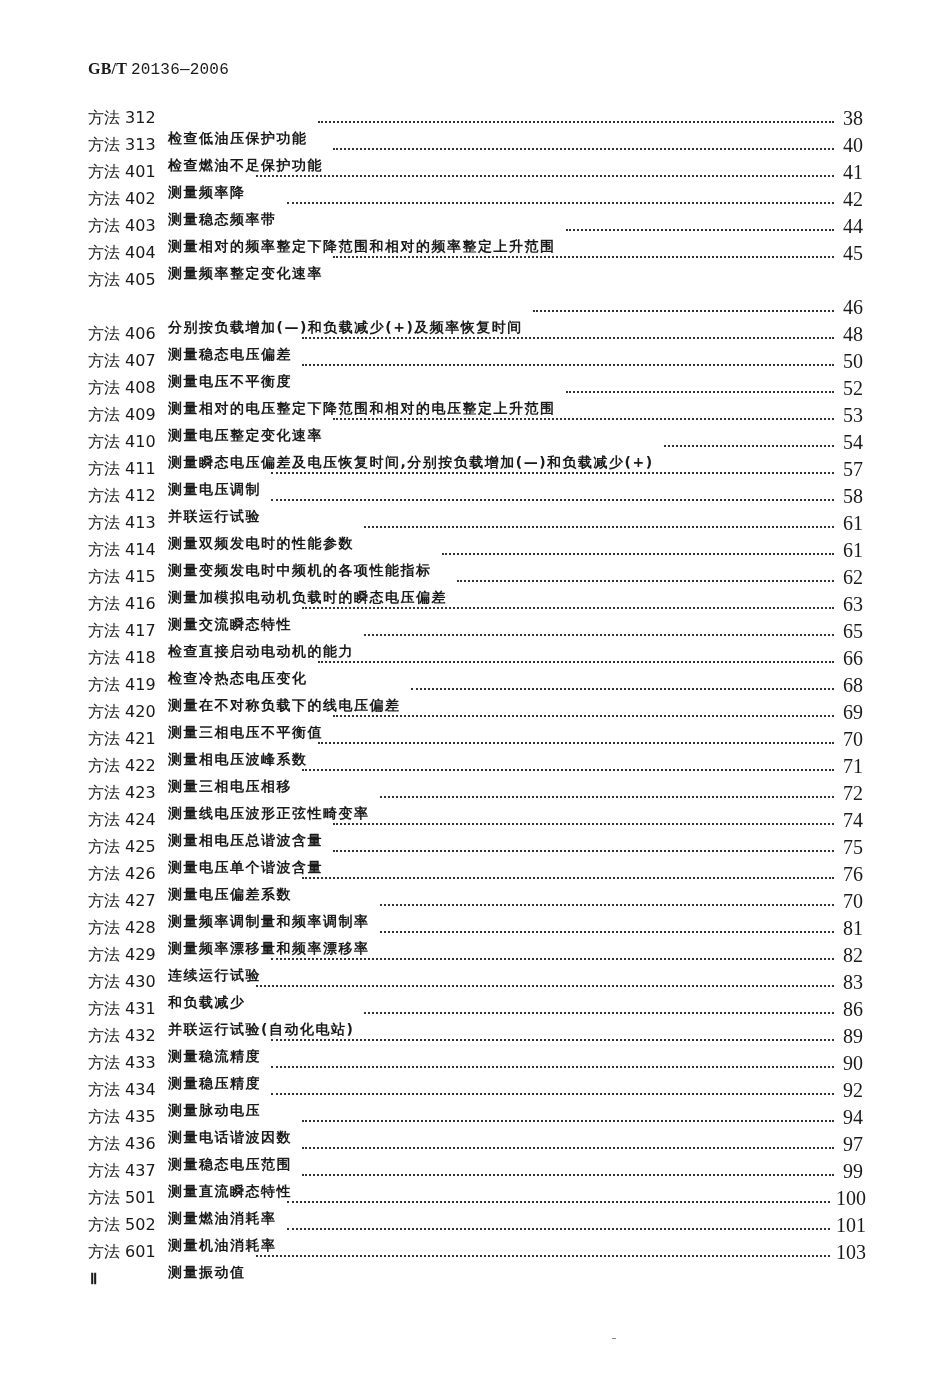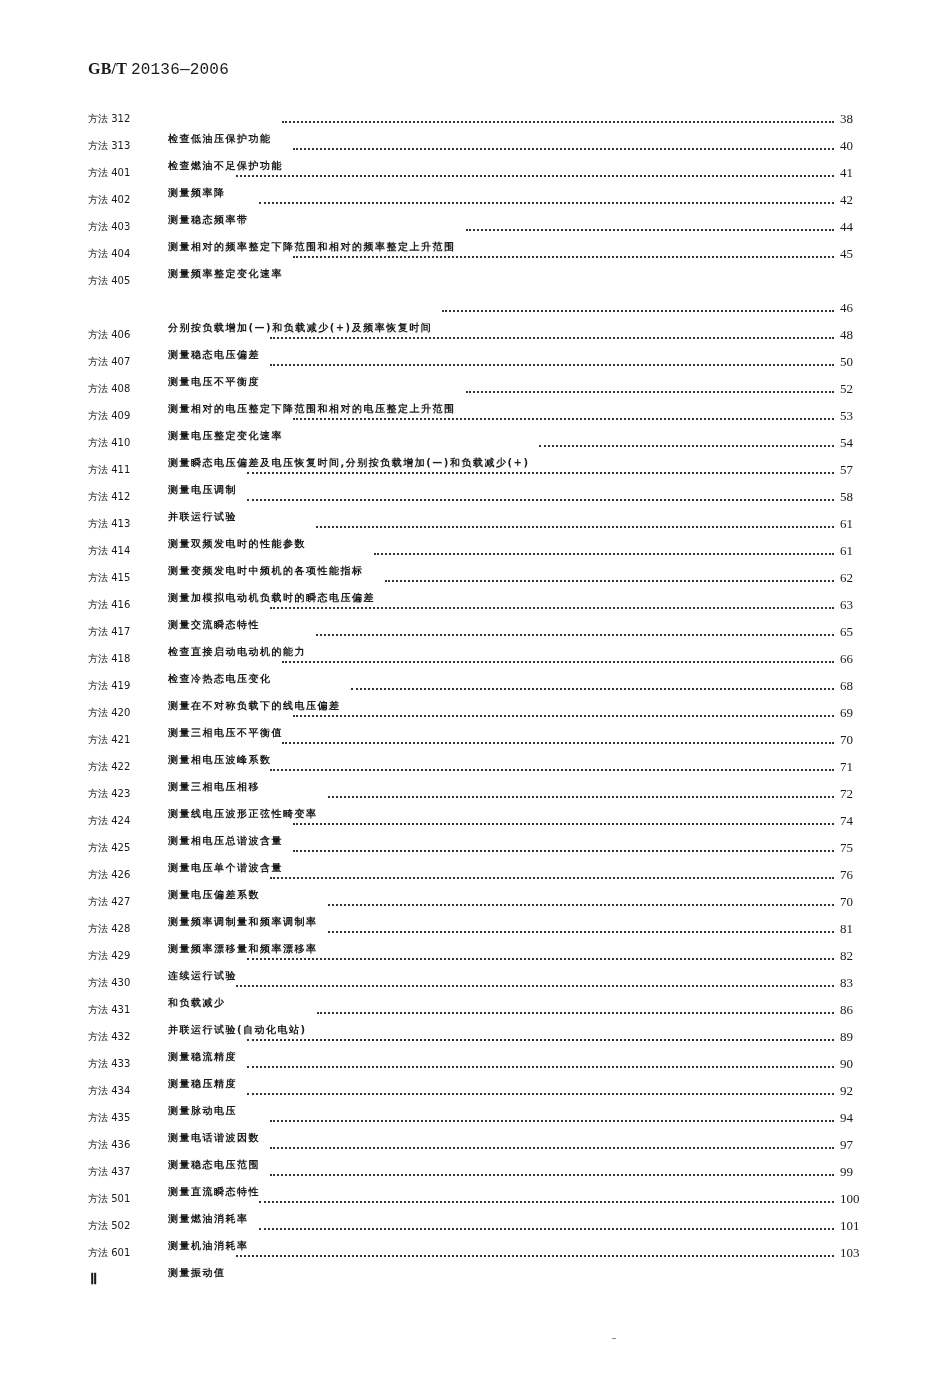--- a/index.html
+++ b/index.html
@@ -16,35 +16,35 @@
     .header .num { font-family: Liberation Mono, monospace; font-weight: normal; }
     .toc {
       position: absolute; left: 88px; top: 105px; width: 778px;
     }
     .row {
       position: relative; height: 27px; display: flex; align-items: center;
       font-size: 14.5px; white-space: nowrap;
     }
     .row .code {
       width: 80px; flex: 0 0 80px;
-      font-family: "DejaVu Sans", sans-serif; font-size: 10px;
+      font-family: "DejaVu Sans", sans-serif; font-size: 16px;
     }
     .row .title {
       flex: 0 0 auto; padding-right: 8px;
-      font-family: "DejaVu Sans", sans-serif; font-weight: bold; font-size: 10px;
+      font-family: "DejaVu Sans", sans-serif; font-weight: bold; font-size: 14px;
       letter-spacing: 1.5px;
       margin-top: 41px;
     }
     .row .leader {
       flex: 1 1 auto; height: 1px; margin: 0 6px 0 2px; align-self: center;
       border-bottom: 2px dotted #333; transform: translateY(3px);
     }
     .row .page {
-      flex: 0 0 auto; min-width: 26px; text-align: left;
-      font-family: "Liberation Serif", serif; font-size: 13px;
+      flex: 0 0 auto; min-width: 26px; text-align: center;
+      font-family: "Liberation Serif", serif; font-size: 20px;
     }
     .row.cont .title { margin-left: 80px; }
     .footer {
       position: absolute; left: 90px; top: 1270px;
       font-family: "Liberation Serif", serif; font-size: 15px; font-weight: bold;
     }
     .speck { position: absolute; left: 612px; top: 1338px; width: 4px; height: 1px; background: #888; }
   </style>
 </head>
 <body>

